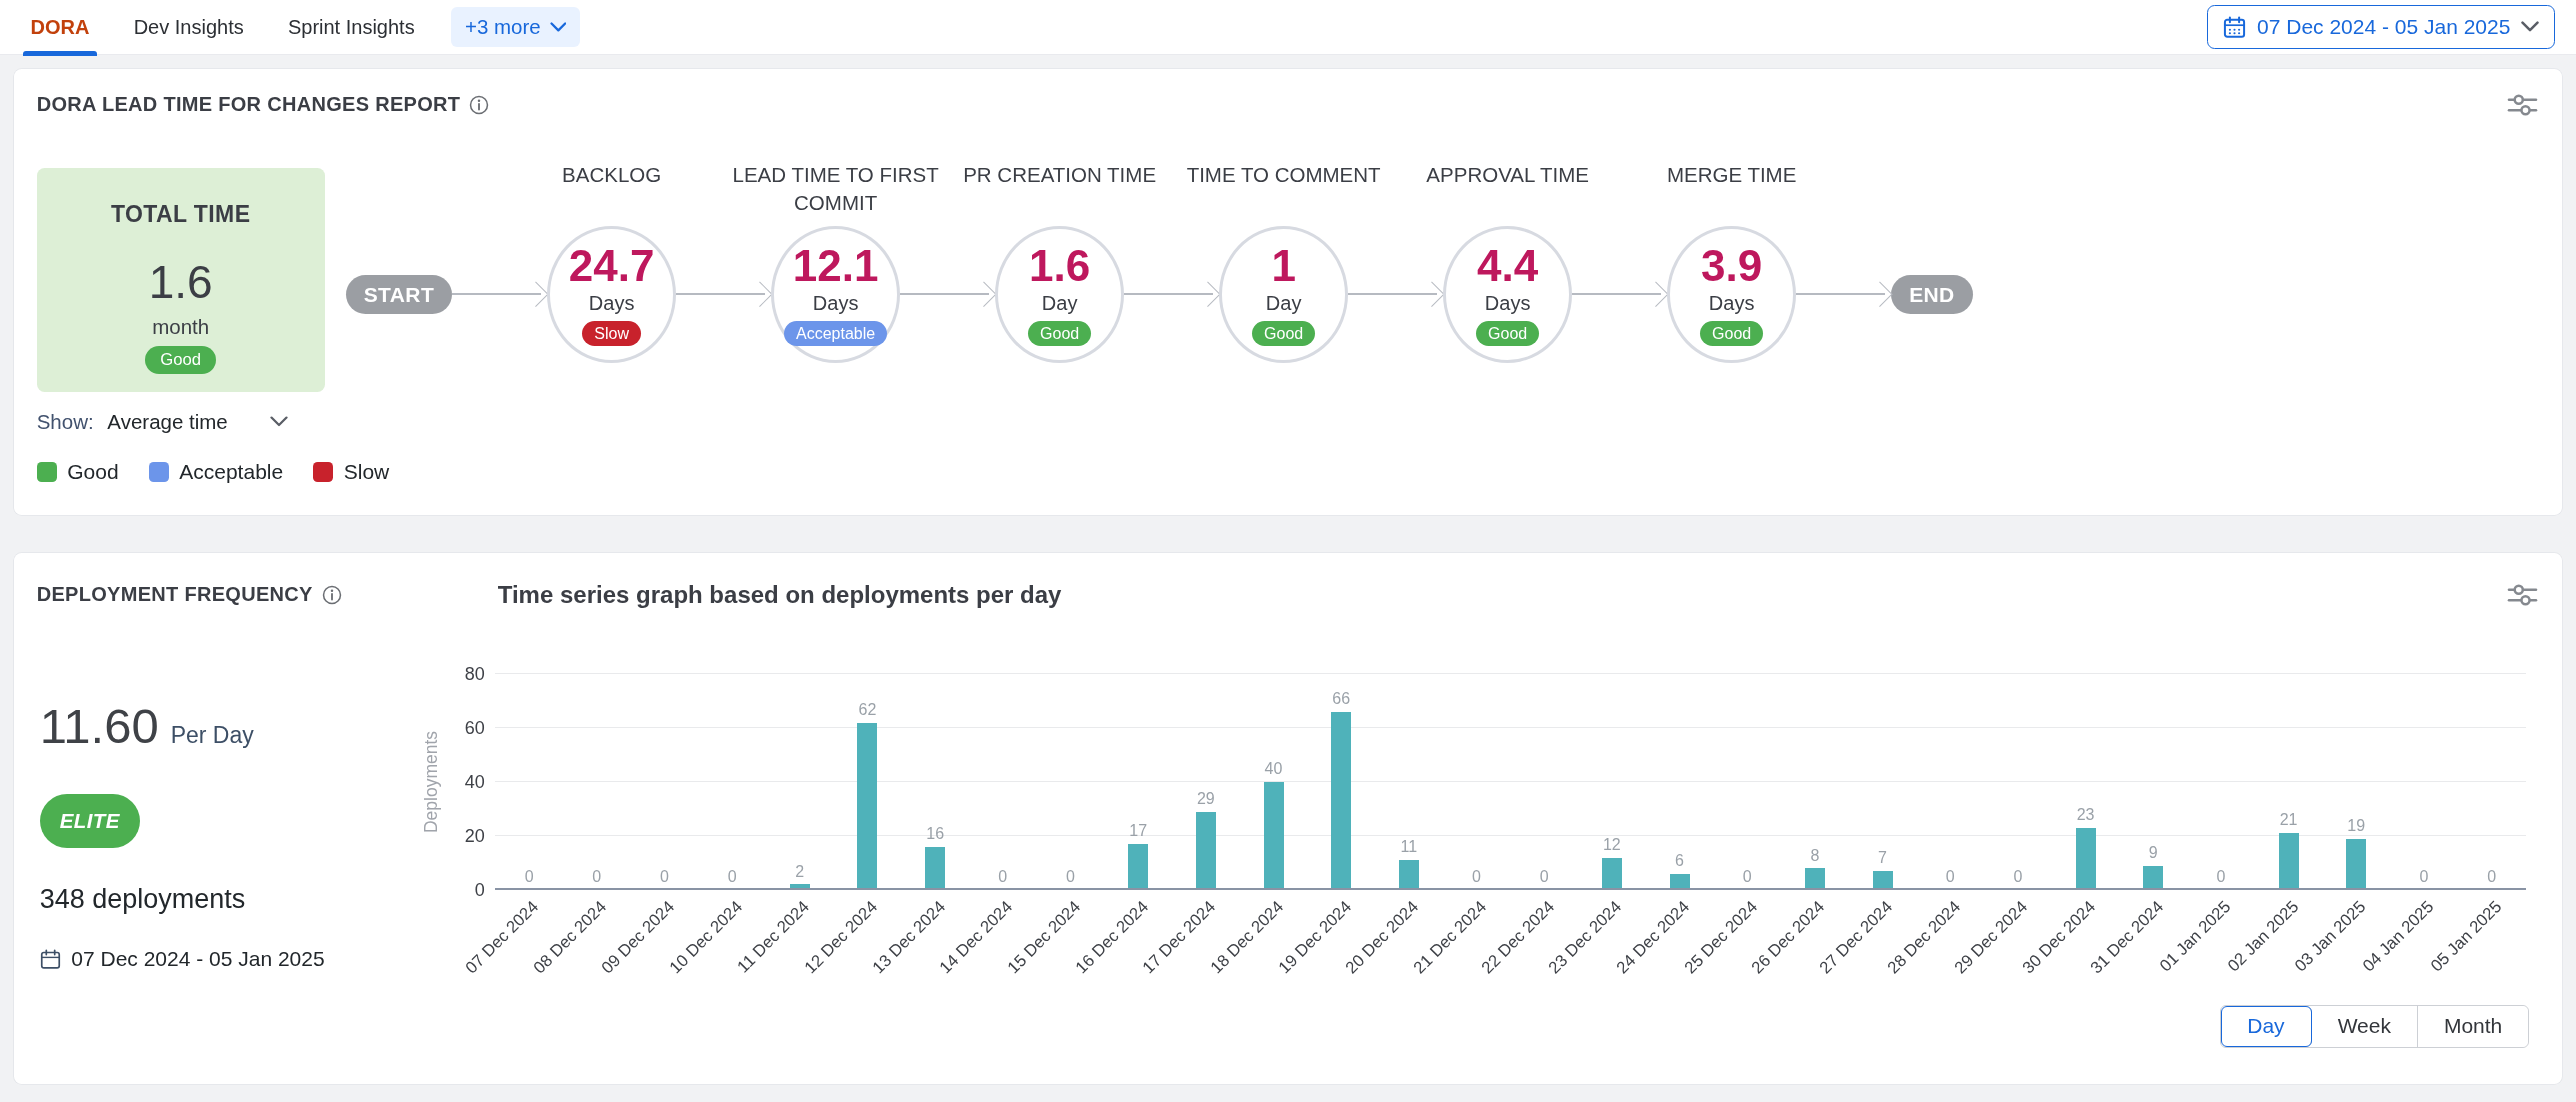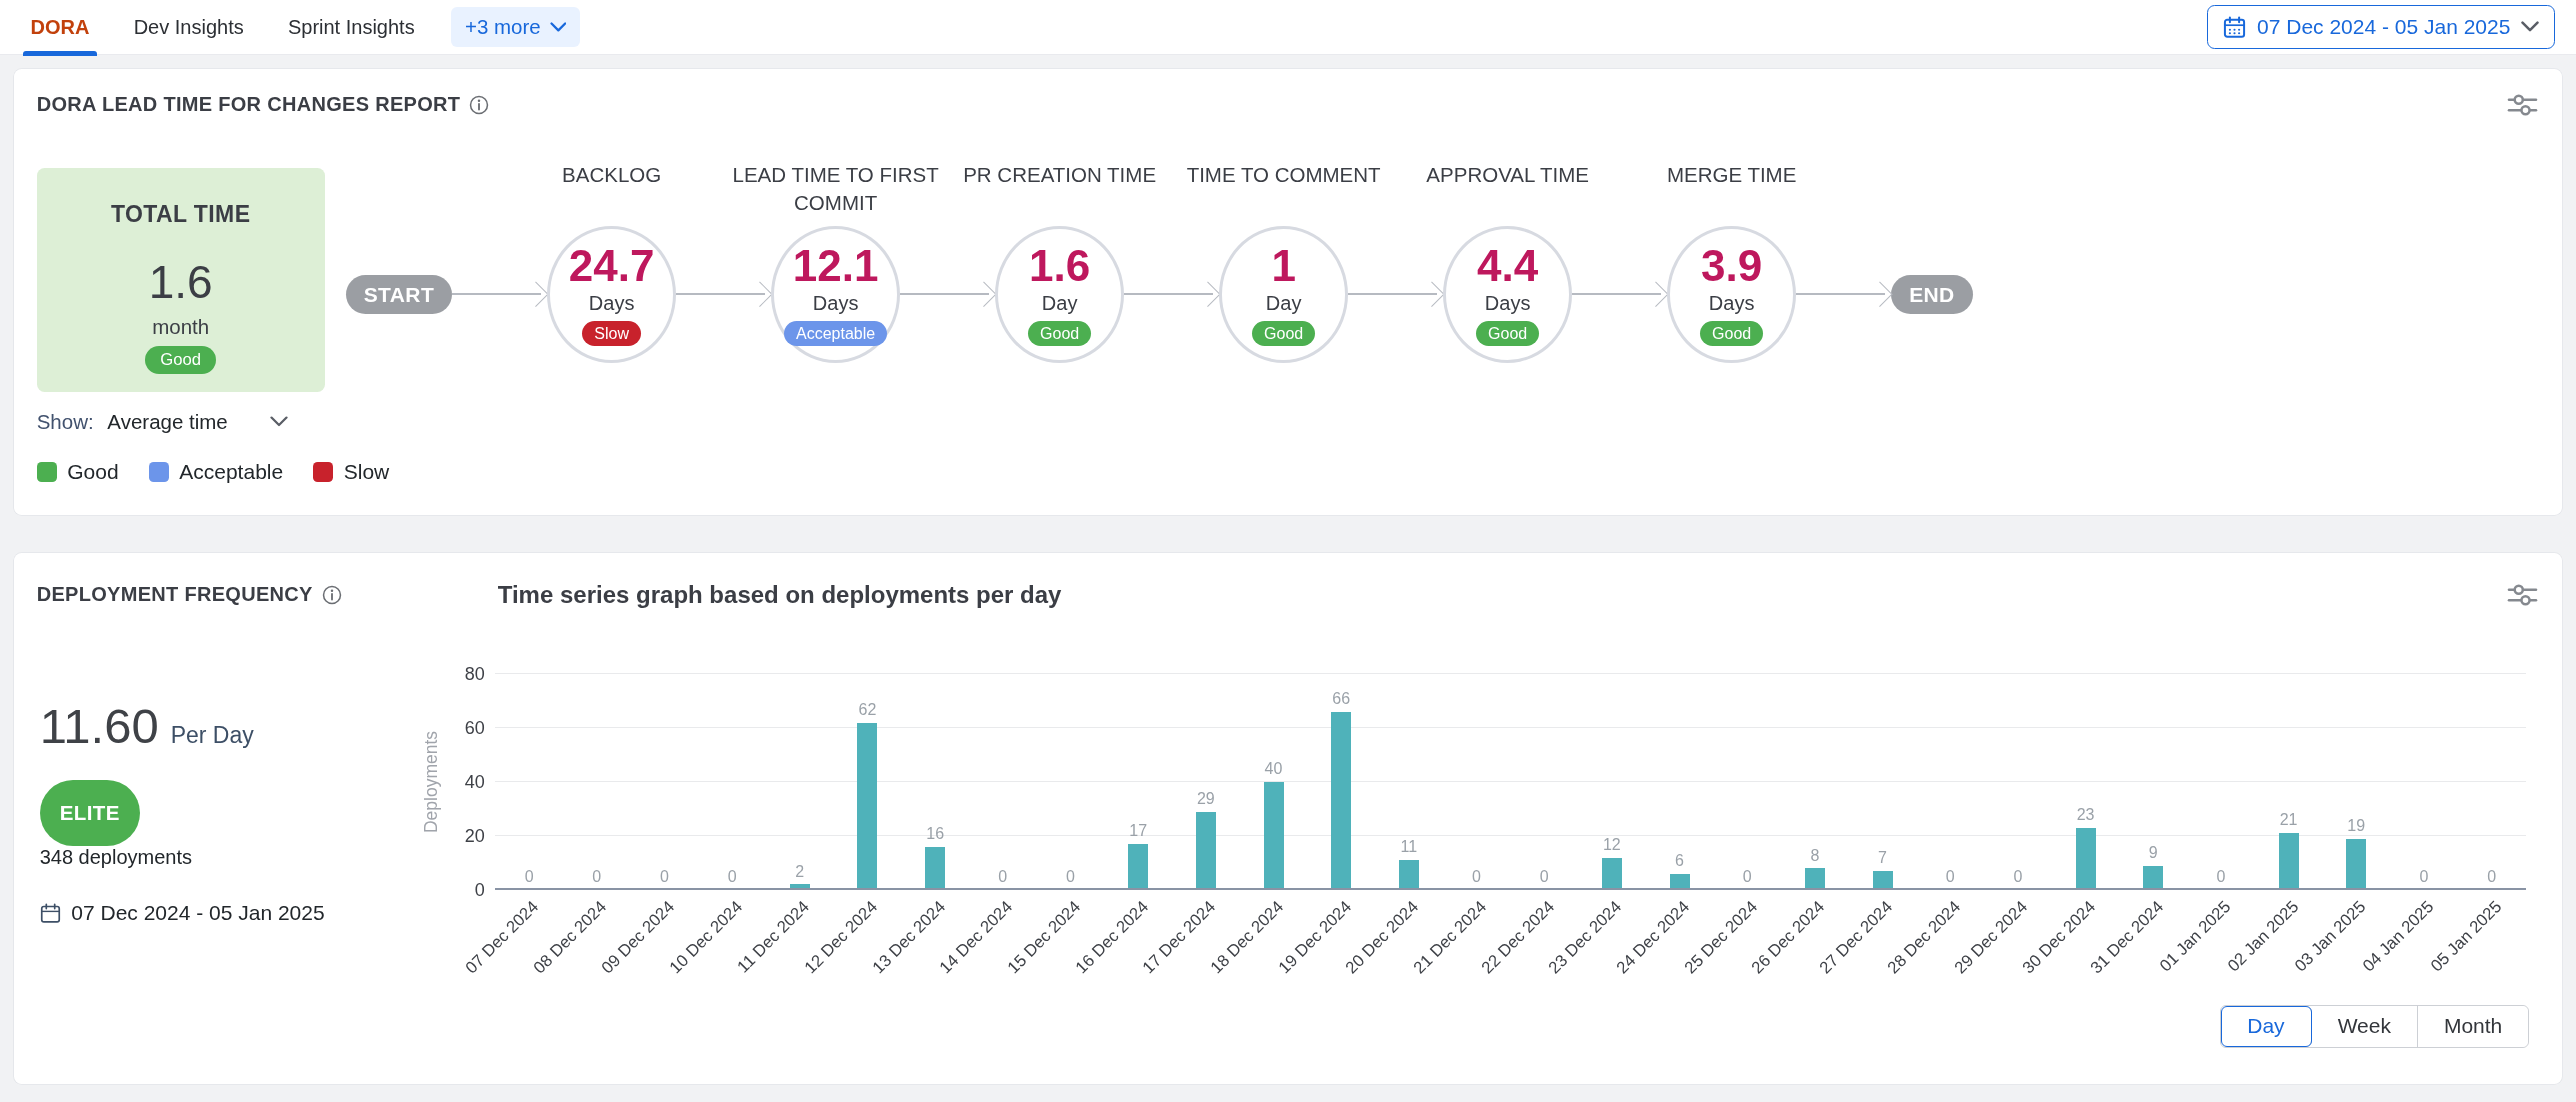--- a/index.html
+++ b/index.html
@@ -73,22 +73,22 @@
   .legend-item { display:flex; align-items:center; gap:10.6px; }
   .legend-swatch { width:20px; height:20px; border-radius:4.6px; display:inline-block; }
 
   
   .df-title-2 { margin-left:156px; font-size:24px; font-weight:700; color:#3b3e45; }
   .df-body { display:flex; margin-top:23px; }
   .df-stats { width:379px; flex:none; padding-left:3px; }
   .df-rate { margin-top:65px; display:flex; align-items:baseline; gap:12px; }
   .df-rate .rate-value { font-size:49px; color:#3f4247; }
   .df-rate .rate-unit { font-size:23px; color:#3d4f66; }
-  .elite-badge { margin-top:26px; font-size:20.5px; font-weight:700; letter-spacing:0.4px; padding:23px 20px; }
-  .df-total { font-size:20px; color:#22272b; }
+  .elite-badge { margin-top:40px; font-size:20.5px; font-weight:700; letter-spacing:0.4px; padding:17px 20px;font-style:italic; }
+  .df-total { margin-top:36px; font-size:27px; color:#22272b; }
   .df-range { margin-top:32px; display:flex; align-items:center; gap:10.6px; font-size:21px; color:#22272b; }
 
   .chart-wrap { display:flex; flex:1; margin-top:41px; }
   .ylabel { width:30px; height:216px; position:relative; }
   .ylabel span { position:absolute; top:50%; left:50%; transform:translate(-50%,-50%) rotate(-90deg);
     font-size:17.5px; color:#a0a4ab; white-space:nowrap; }
   .yticks { position:relative; width:39px; height:216px; margin-right:10.6px; flex:none; }
   .ytick { position:absolute; right:0; font-size:18px; color:#3e4147; }
   .plot-col { flex:1; margin-right:13.7px; }
   .plot { position:relative; height:216px; }

